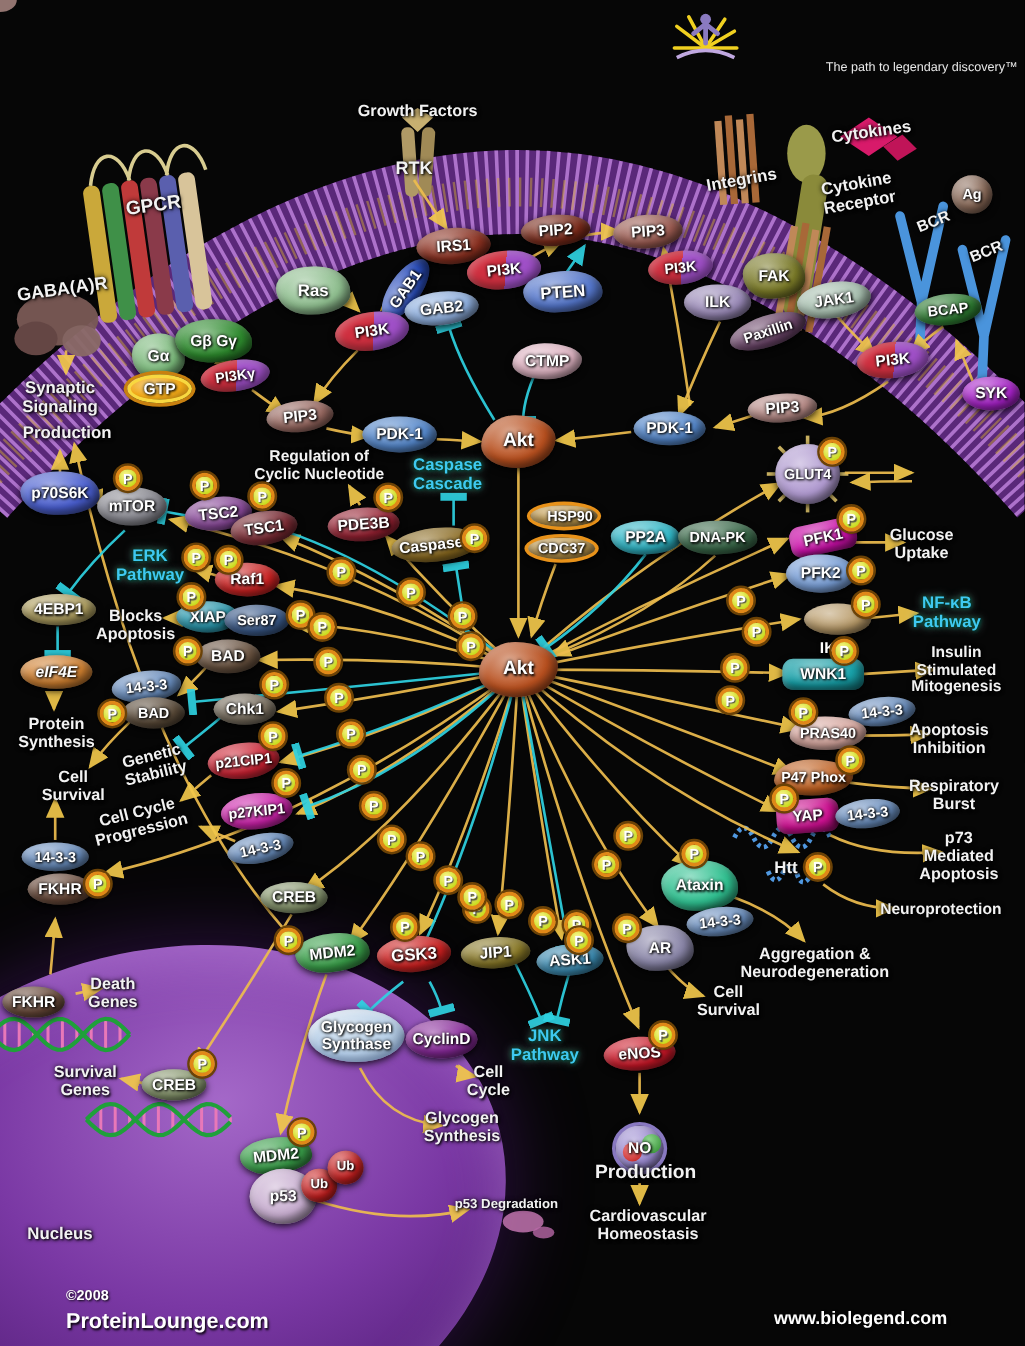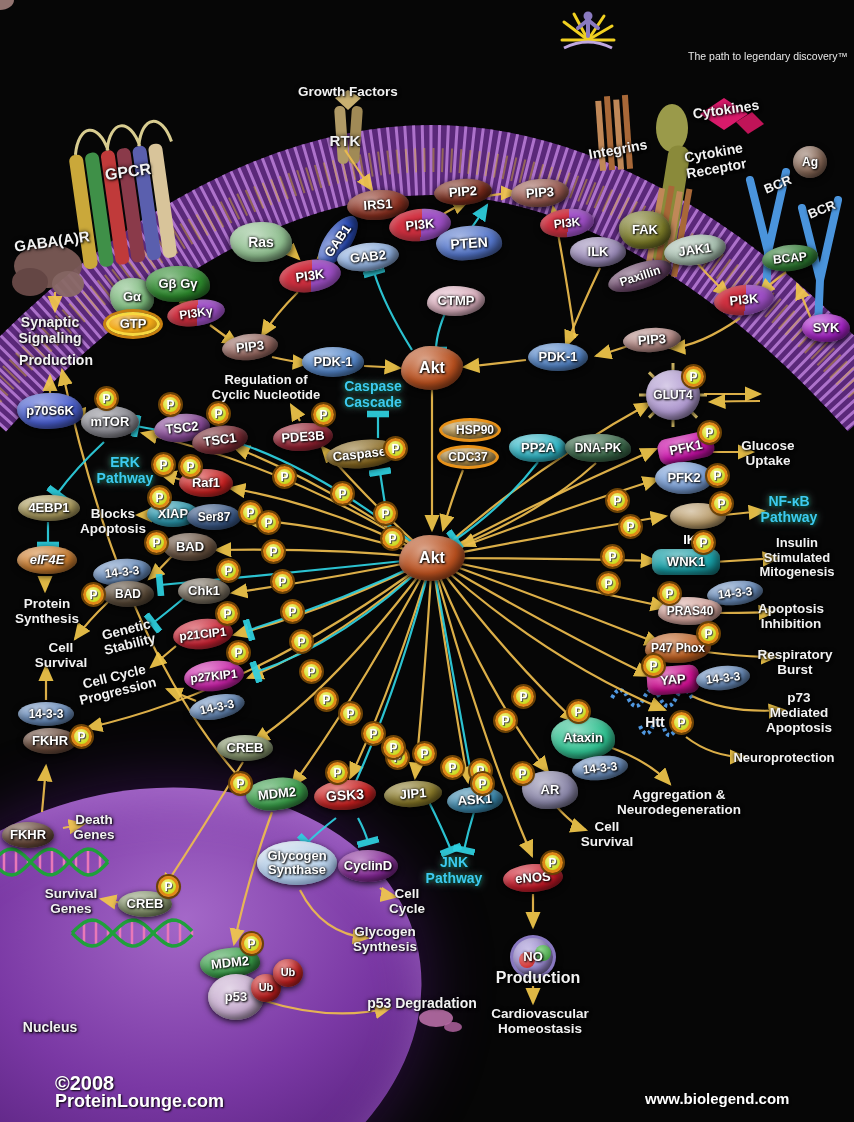--- a/index.html
+++ b/index.html
@@ -41,21 +41,21 @@
     text-shadow:1px 1px 1px #444;}
   
   #title{position:absolute;left:58px;top:14px;font-size:30px;font-weight:bold;color:#e8e830;
     letter-spacing:.5px;text-shadow:2px 2px 0 #3a3a00,0 0 6px rgba(0,0,0,.8);z-index:6;}
   #logo{position:absolute;left:560px;top:6px;width:290px;height:62px;z-index:6;}
   #logo-name{position:absolute;left:58px;top:8px;font-size:31px;font-weight:bold;color:#7468b4;
     text-shadow:0 0 2px #fff,1px 1px 2px #000;}
   #logo-tag{position:absolute;right:2px;top:44px;font-size:10.5px;color:#e8e8e8;}
   
   .credit{position:absolute;color:#fff;font-weight:bold;z-index:6;text-shadow:1px 1px 2px #000;}
-  #credit-year{left:55px;top:1072px;font-size:20px;}
+  #credit-year{left:55px;top:1072px;font-size:12px;}
   #credit-site{left:55px;top:1091px;font-size:18px;}
   #footer-url{left:645px;top:1090px;font-size:15px;}
 </style>
 </head>
 <body>
 
 <div id="stage">
 
   <div id="nucleus"></div>
 
@@ -419,21 +419,21 @@
 Survival</div>
       <div class="txt c" style="left: 454px; top: 871px; font-size: 14px; transform: translate(-50%, -50%) rotate(0deg);">JNK
 Pathway</div>
       <div class="txt w" style="left: 407px; top: 901px; font-size: 13.5px; transform: translate(-50%, -50%) rotate(0deg);">Cell
 Cycle</div>
       <div class="txt w" style="left: 385px; top: 939px; font-size: 13.5px; transform: translate(-50%, -50%) rotate(0deg);">Glycogen
 Synthesis</div>
       <div class="txt w" style="left: 538px; top: 978px; font-size: 16px; transform: translate(-50%, -50%) rotate(0deg);">Production</div>
       <div class="txt w" style="left: 540px; top: 1021px; font-size: 13.5px; transform: translate(-50%, -50%) rotate(0deg);">Cardiovascular
 Homeostasis</div>
-      <div class="txt w" style="left: 422px; top: 1004px; font-size: 14px; transform: translate(-50%, -50%) rotate(0deg);">p53 Degradation</div>
+      <div class="txt w" style="left: 422px; top: 1004px; font-size: 11px; transform: translate(-50%, -50%) rotate(0deg);">p53 Degradation</div>
       <div class="txt w" style="left: 94px; top: 827px; font-size: 13.5px; transform: translate(-50%, -50%) rotate(0deg);">Death
 Genes</div>
       <div class="txt w" style="left: 71px; top: 901px; font-size: 13.5px; transform: translate(-50%, -50%) rotate(0deg);">Survival
 Genes</div>
       <div class="txt w" style="left: 50px; top: 1028px; font-size: 14px; transform: translate(-50%, -50%) rotate(0deg);">Nucleus</div>
       <div class="pbadge" style="left: 96px; top: 388px;">P</div>
       <div class="pbadge" style="left: 160px; top: 394px;">P</div>
       <div class="pbadge" style="left: 208px; top: 403px;">P</div>
       <div class="pbadge" style="left: 153px; top: 454px;">P</div>
       <div class="pbadge" style="left: 180px; top: 456px;">P</div>

